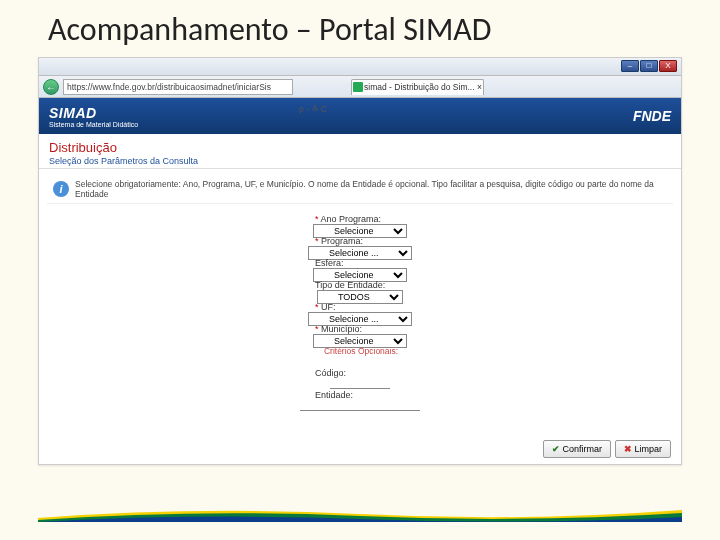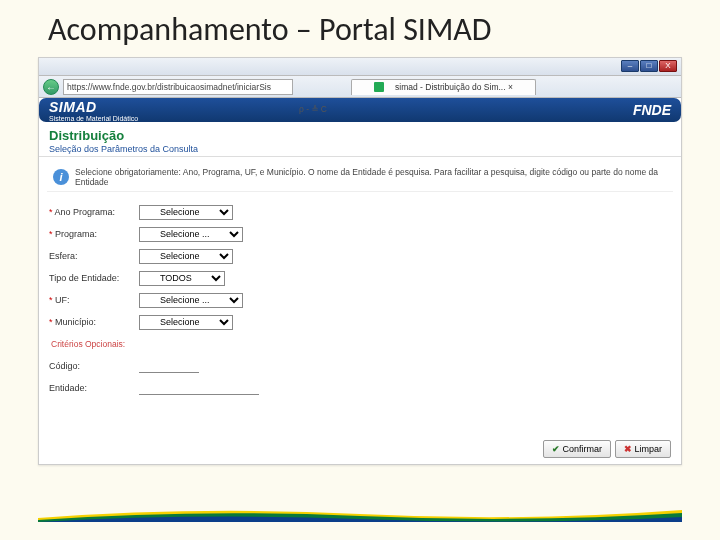--- a/index.html
+++ b/index.html
@@ -90,51 +90,50 @@
     color: #555;
     padding-left: 2px;
     margin-top: 44px;
   }
   .tab {
     margin-left: 20px;
     height: 16px;
     background: #fdfdfd;
     border: 1px solid #aaa;
     border-bottom: none;
-    padding: 0 22px;
+    padding: 0 1px;
     font-size: 8.5px;
     line-height: 14px;
     color: #333;
     border-radius: 2px 2px 0 0;
     display:flex;
     align-items:center;
-    gap:11px;
+    gap:1px;
   }
   .tab .favicon { width:10px;height:10px;background:#2a5;border-radius:1px; }
   .app-header {
-    height: 24px;
+    height: 36px;
     background: linear-gradient(#1e4f9a,#103870);
     color: #fff;
     padding: 4px 10px;
     display: flex;
     justify-content: space-between;
     align-items: center;
-    border-radius: 7px;
   }
   .simad-logo {
     display:flex; flex-direction:column;
   }
   .simad-logo .big { font-size:14px; font-weight:bold; font-style:italic; letter-spacing:0.5px;}
   .simad-logo .sub { font-size:7px; }
   .fnde-logo { font-size:14px; font-weight:bold; font-style:italic; }
   .section-head {
     padding: 6px 10px 2px;
     border-bottom: 1px solid #ddd;
   }
-  .section-title { color: #15803d; font-weight:bold; font-size:13px; }
+  .section-title { color: #b91c1c; font-weight:normal; font-size:13px; }
   .section-sub { color: #1e4f9a; font-size:9px; margin-top:1px; }
   .info-bar {
     margin: 6px 8px;
     padding: 4px 6px;
     font-size: 8.5px;
     color: #444;
     display:flex;
     align-items:center;
     gap:6px;
     border-bottom: 1px solid #eee;
@@ -144,20 +143,21 @@
     background:#4a90d9;color:#fff;font-weight:bold;
     font-style:italic;text-align:center;line-height:16px;font-size:11px;
     flex:none;
   }
   .form-area { padding: 4px 10px; }
   .frow {
     display:flex;
     align-items:center;
     height: 20px;
     margin-bottom: 2px;
+    flex-direction: column;
   }
   .flabel {
     width: 90px;
     font-size: 9px;
     color: #333;
   }
   .flabel .star { color:#c00; }
   .fselect {
     font-size: 9px;
     height: 15px;
@@ -239,21 +239,21 @@
     <div class="fnde-logo">FNDE</div>
   </div>
 
   <div class="section-head">
     <div class="section-title">Distribuição</div>
     <div class="section-sub">Seleção dos Parâmetros da Consulta</div>
   </div>
 
   <div class="info-bar">
     <div class="info-icon">i</div>
-    <span>Selecione obrigatoriamente: Ano, Programa, UF, e Município. O nome da Entidade é pesquisa. Para facilitar a pesquisa, digite código ou parte do nome da Entidade</span>
+    <span>Selecione obrigatoriamente: Ano, Programa, UF, e Município. O nome da Entidade é opcional. Tipo facilitar a pesquisa, digite código ou parte do nome da Entidade</span>
   </div>
 
   <div class="form-area">
     <div class="frow">
       <span class="flabel"><span class="star">* </span><span>Ano Programa:</span></span>
       <select class="fselect"><option>Selecione</option></select>
     </div>
     <div class="frow">
       <span class="flabel"><span class="star">* </span><span>Programa:</span></span>
       <select class="fselect"><option>Selecione ...</option></select>

